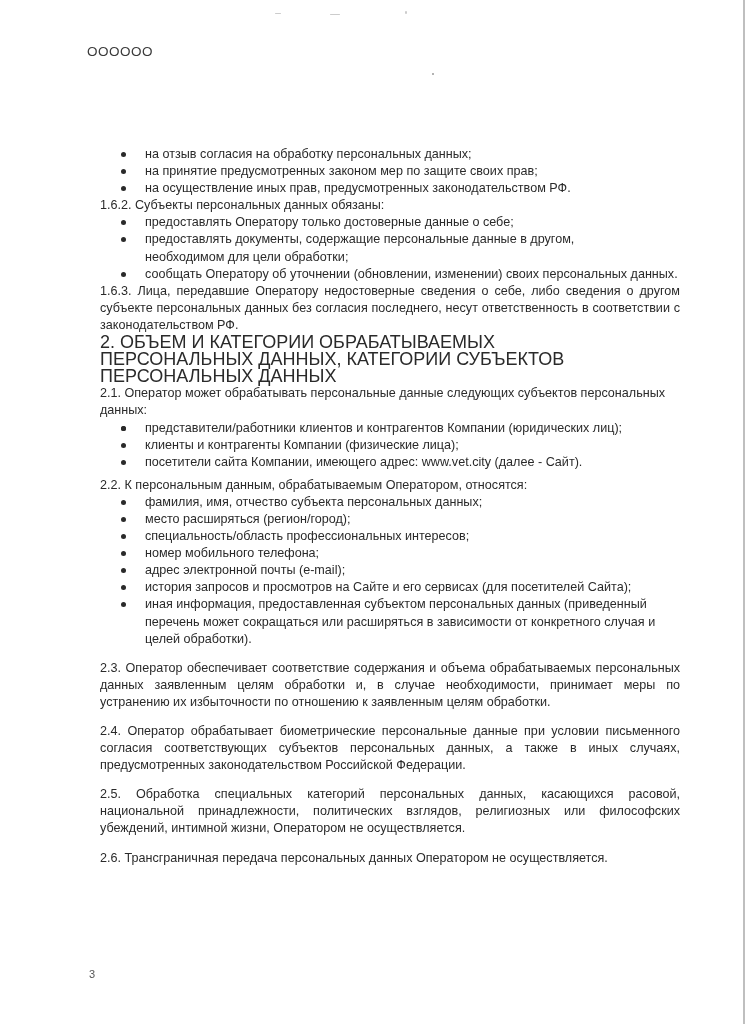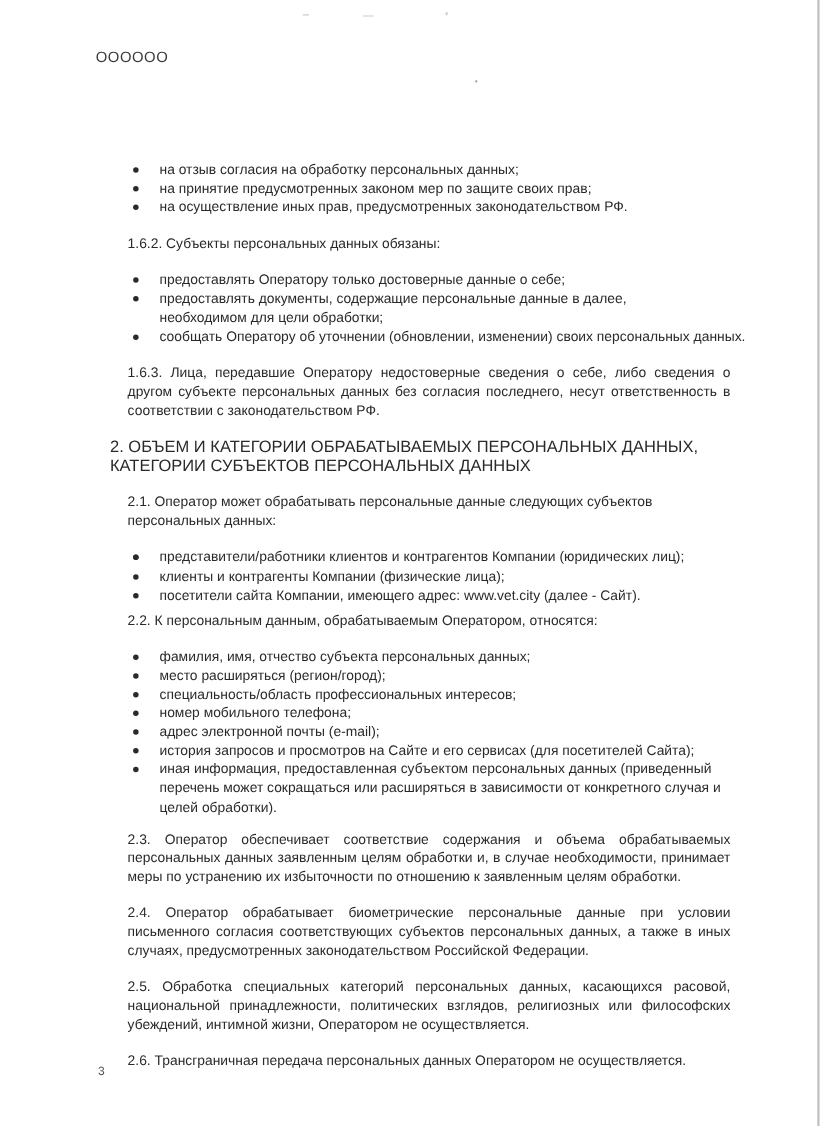--- a/index.html
+++ b/index.html
@@ -42,30 +42,30 @@
     }
     .content {
       position: absolute;
       left: 100px;
       top: 146px;
       width: 580px;
       font-size: 12.6px;
       line-height: 17.1px;
     }
     .p {
-      margin: 16px;
+      margin: 0;
     }
     .p.justify {
       text-align: justify;
     }
     .gap-m { margin-top: 12px; }
     .heading {
       margin: 0;
       font-weight: normal;
-      font-size: 15px;
+      font-size: 18px;
       line-height: 17.1px;
       text-transform: none;
     }
     ul.bullets {
       list-style: none;
       margin: 0;
       padding: 0 0 0 45px;
     }
     ul.bullets li {
       position: relative;
@@ -106,21 +106,21 @@
     <ul class="bullets">
       <li><span class="bullet"></span><span>на отзыв согласия на обработку персональных данных;</span></li>
       <li><span class="bullet"></span><span>на принятие предусмотренных законом мер по защите своих прав;</span></li>
       <li><span class="bullet"></span><span>на осуществление иных прав, предусмотренных законодательством РФ.</span></li>
     </ul>
 
     <p class="p">1.6.2. Субъекты персональных данных обязаны:</p>
 
     <ul class="bullets">
       <li><span class="bullet"></span><span>предоставлять Оператору только достоверные данные о себе;</span></li>
-      <li style="padding-right:30px;"><span class="bullet"></span><span>предоставлять документы, содержащие персональные данные в далее, необходимом для цели обработки;</span></li>
+      <li style="padding-right:30px;"><span class="bullet"></span><span>предоставлять документы, содержащие персональные данные в другом, необходимом для цели обработки;</span></li>
       <li><span class="bullet"></span><span>сообщать Оператору об уточнении (обновлении, изменении) своих персональных данных.</span></li>
     </ul>
 
     <p class="p justify">1.6.3. Лица, передавшие Оператору недостоверные сведения о себе, либо сведения о другом субъекте персональных данных без согласия последнего, несут ответственность в соответствии с законодательством РФ.</p>
 
     <h2 class="heading gap-m" style="padding-right:40px;">2. ОБЪЕМ И КАТЕГОРИИ ОБРАБАТЫВАЕМЫХ ПЕРСОНАЛЬНЫХ ДАННЫХ, КАТЕГОРИИ СУБЪЕКТОВ ПЕРСОНАЛЬНЫХ ДАННЫХ</h2>
 
     <p class="p" style="padding-right:10px;">2.1. Оператор может обрабатывать персональные данные следующих субъектов персональных данных:</p>
 
     <ul class="bullets">

